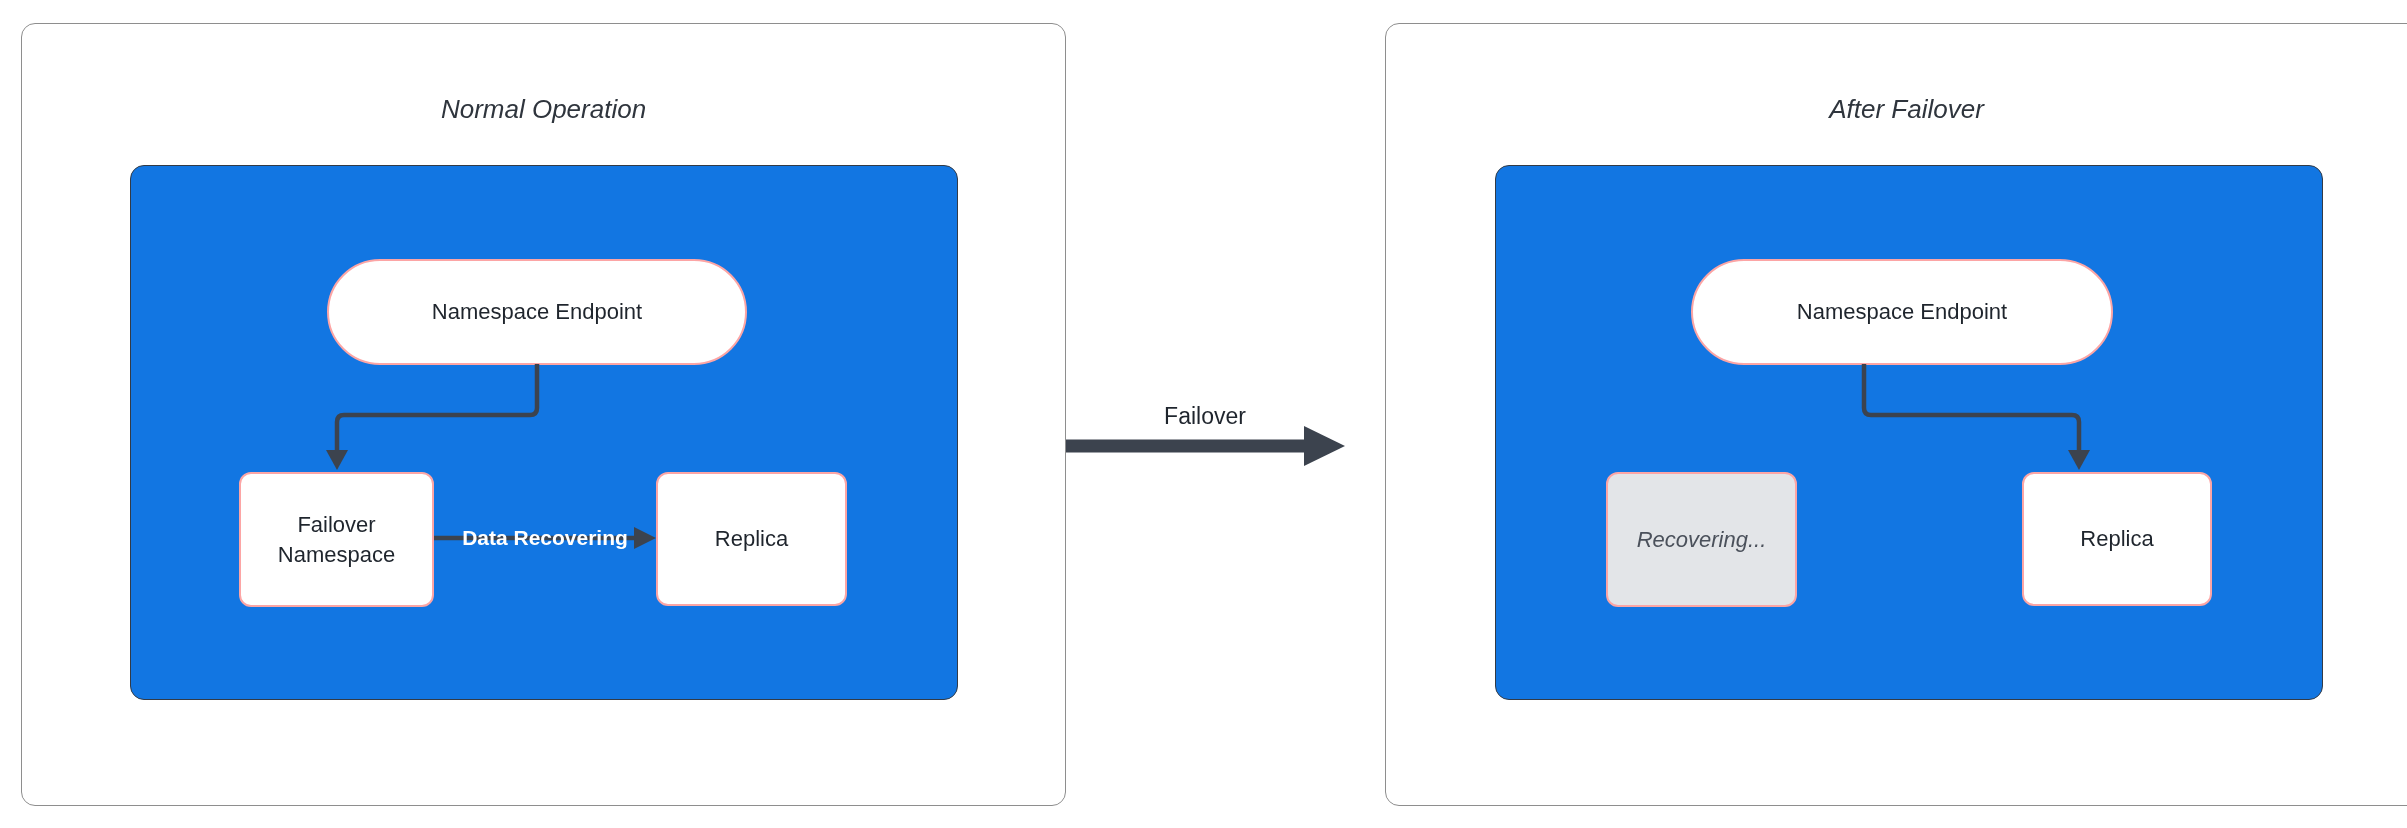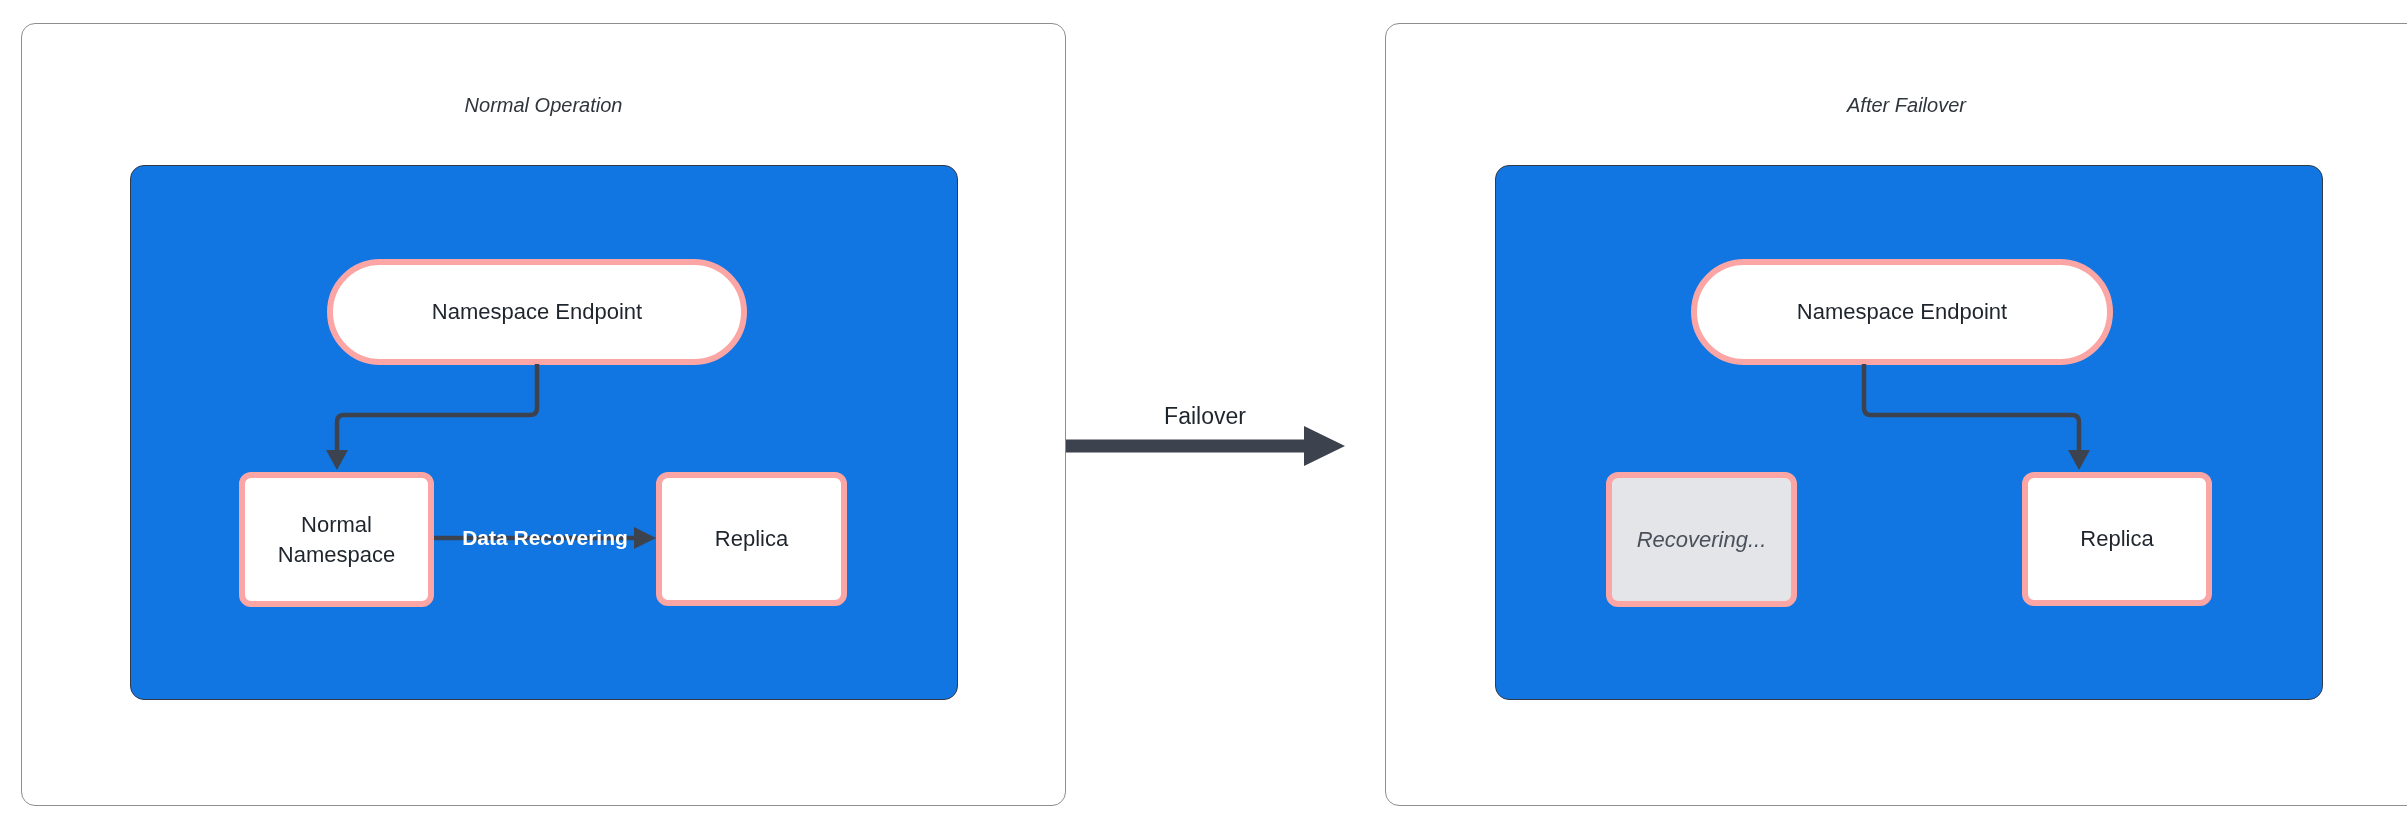--- a/index.html
+++ b/index.html
@@ -20,21 +20,21 @@
     border-radius: 14px;
     box-sizing: border-box;
   }
   .panel-left  { left: 21px;   width: 1045px; }
   .panel-right { left: 1385px; width: 1043px; }
   .panel-title {
     position: absolute;
     top: 70px; left: 0; right: 0;
     text-align: center;
     font-style: italic;
-    font-size: 20px;
+    font-size: 26px;
     color: #2f353d;
   }
   .cluster {
     position: absolute;
     top: 141px;
     width: 828px;
     height: 535px;
     background: #1276e2;
     border: 1.5px solid #333b46;
     border-radius: 14px;
@@ -42,21 +42,21 @@
   }
   .panel-left  .cluster { left: 108px; }
   .panel-right .cluster { left: 109px; }
   .node {
     position: absolute;
     display: flex;
     align-items: center;
     justify-content: center;
     text-align: center;
     background: #ffffff;
-    border: 6px solid #fca5a5;
+    border: 2px solid #fca5a5;
     color: #1f252d;
     font-size: 22px;
     line-height: 1.32;
     box-sizing: border-box;
     padding: 0 14px;
   }
   .pill { border-radius: 53px; }
   .box  { border-radius: 12px; }
 
   
@@ -103,21 +103,21 @@
 </style>
 </head>
 <body>
 
 <div class="canvas">
 
   <section class="panel panel-left">
     <div class="panel-title">Normal Operation</div>
     <div class="cluster">
       <div class="node pill node-endpoint-left">Namespace Endpoint</div>
-      <div class="node box node-primary">Normal Namespace</div>
+      <div class="node box node-primary">Failover Namespace</div>
       <div class="node box node-replica-left">Replica</div>
     </div>
   </section>
 
   <section class="panel panel-right">
     <div class="panel-title">After Failover</div>
     <div class="cluster">
       <div class="node pill node-endpoint-right">Namespace Endpoint</div>
       <div class="node box node-recovering">Recovering...</div>
       <div class="node box node-replica-right">Replica</div>

